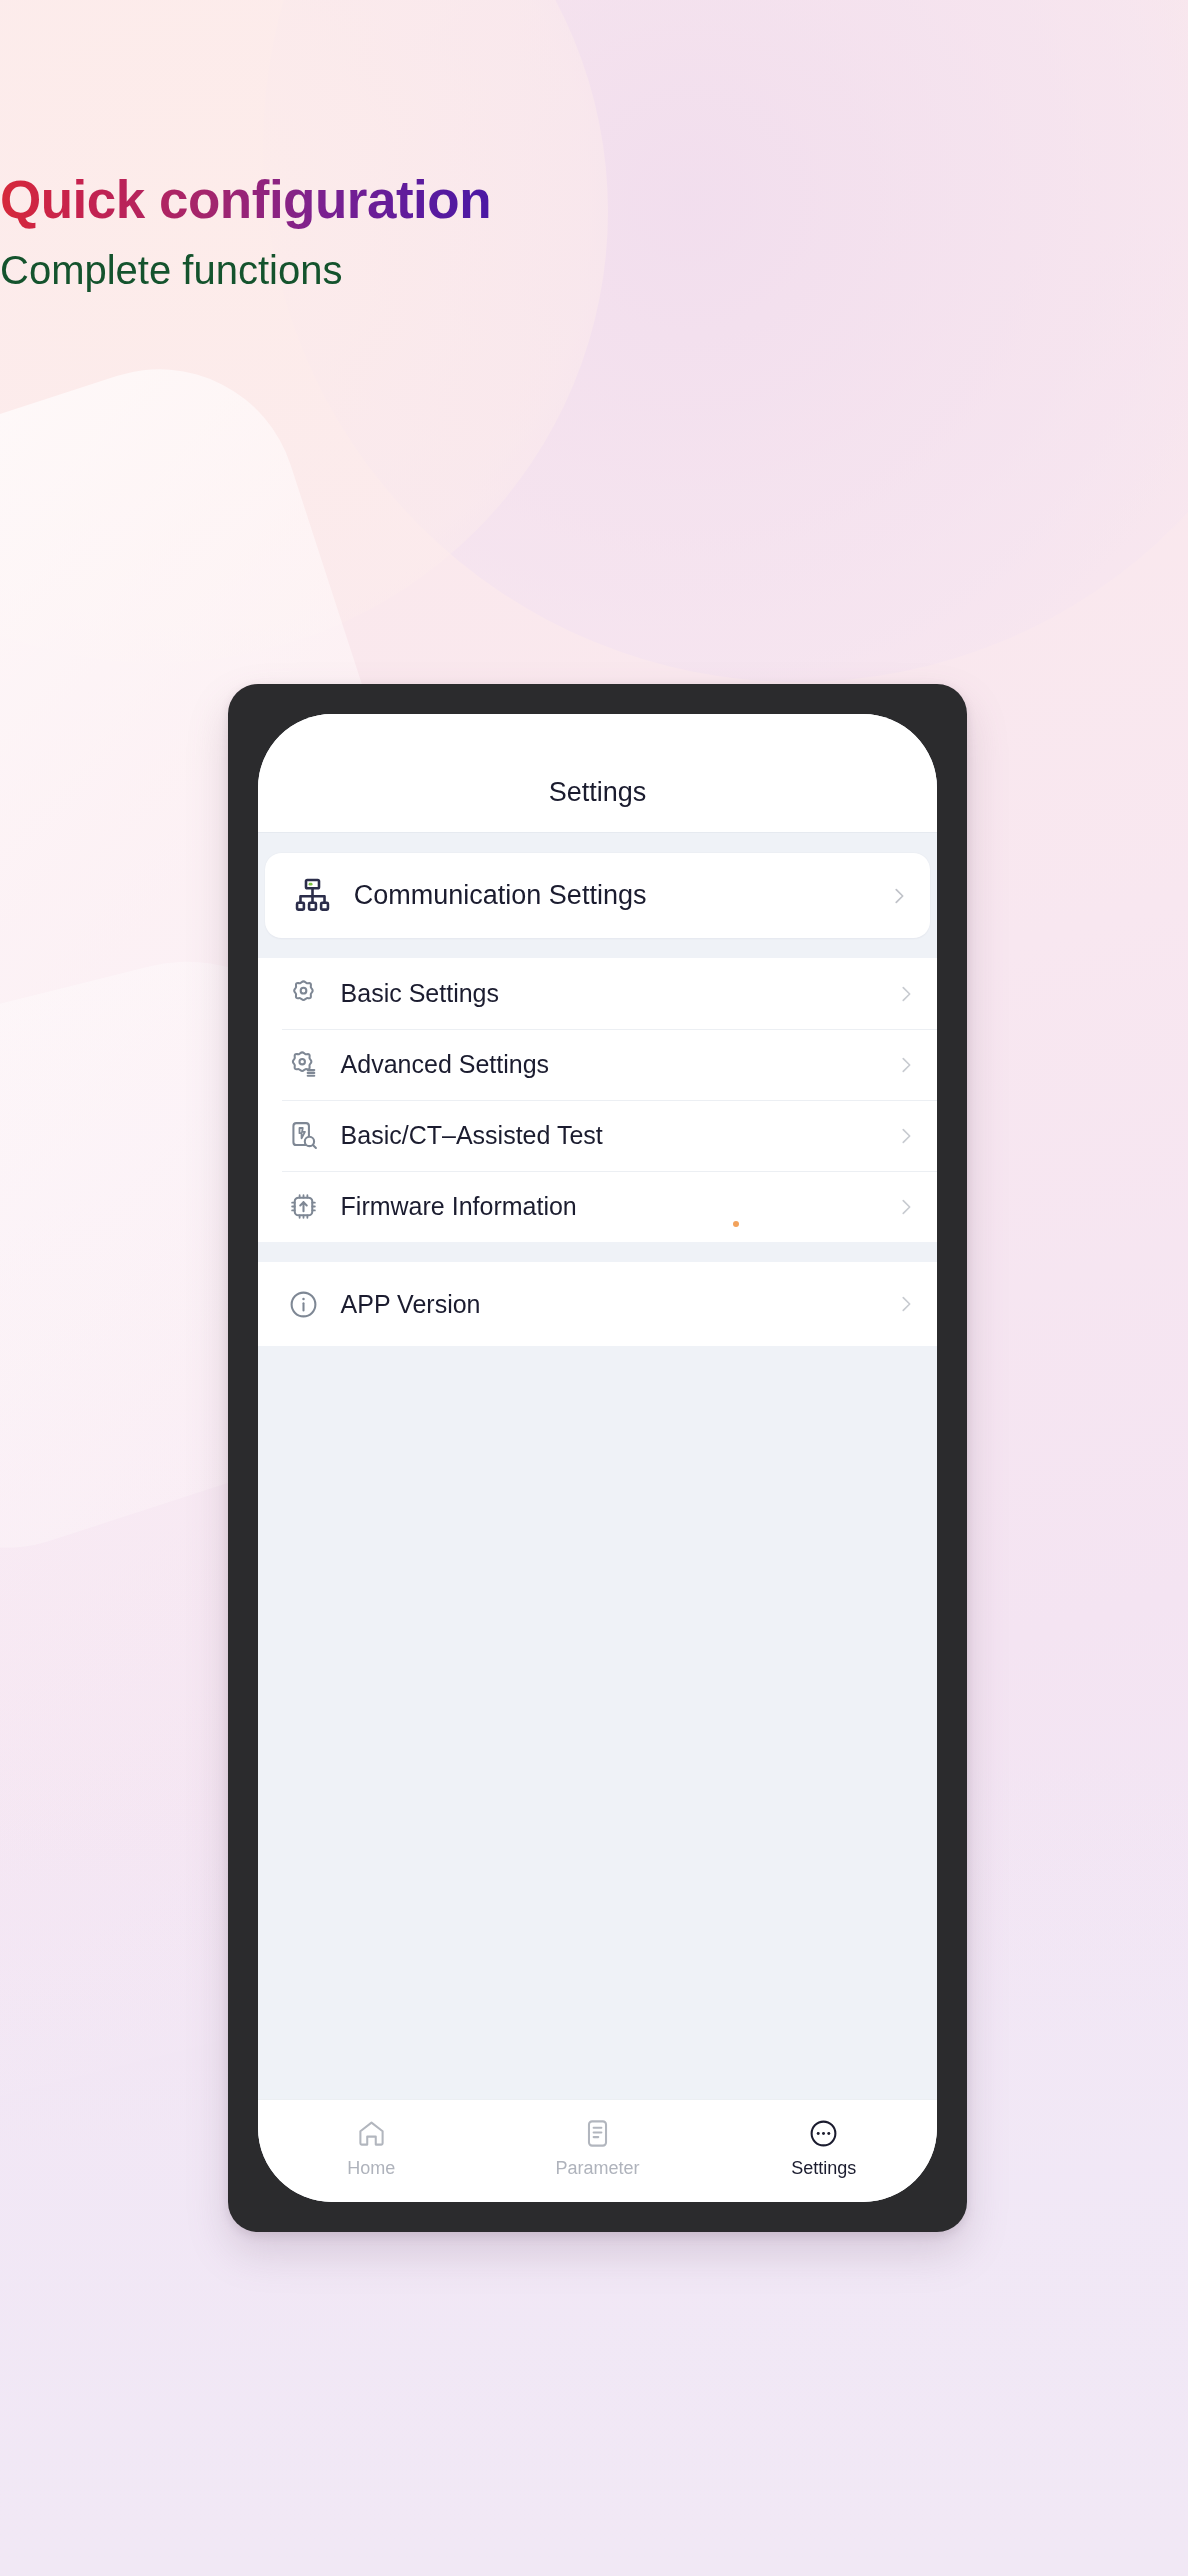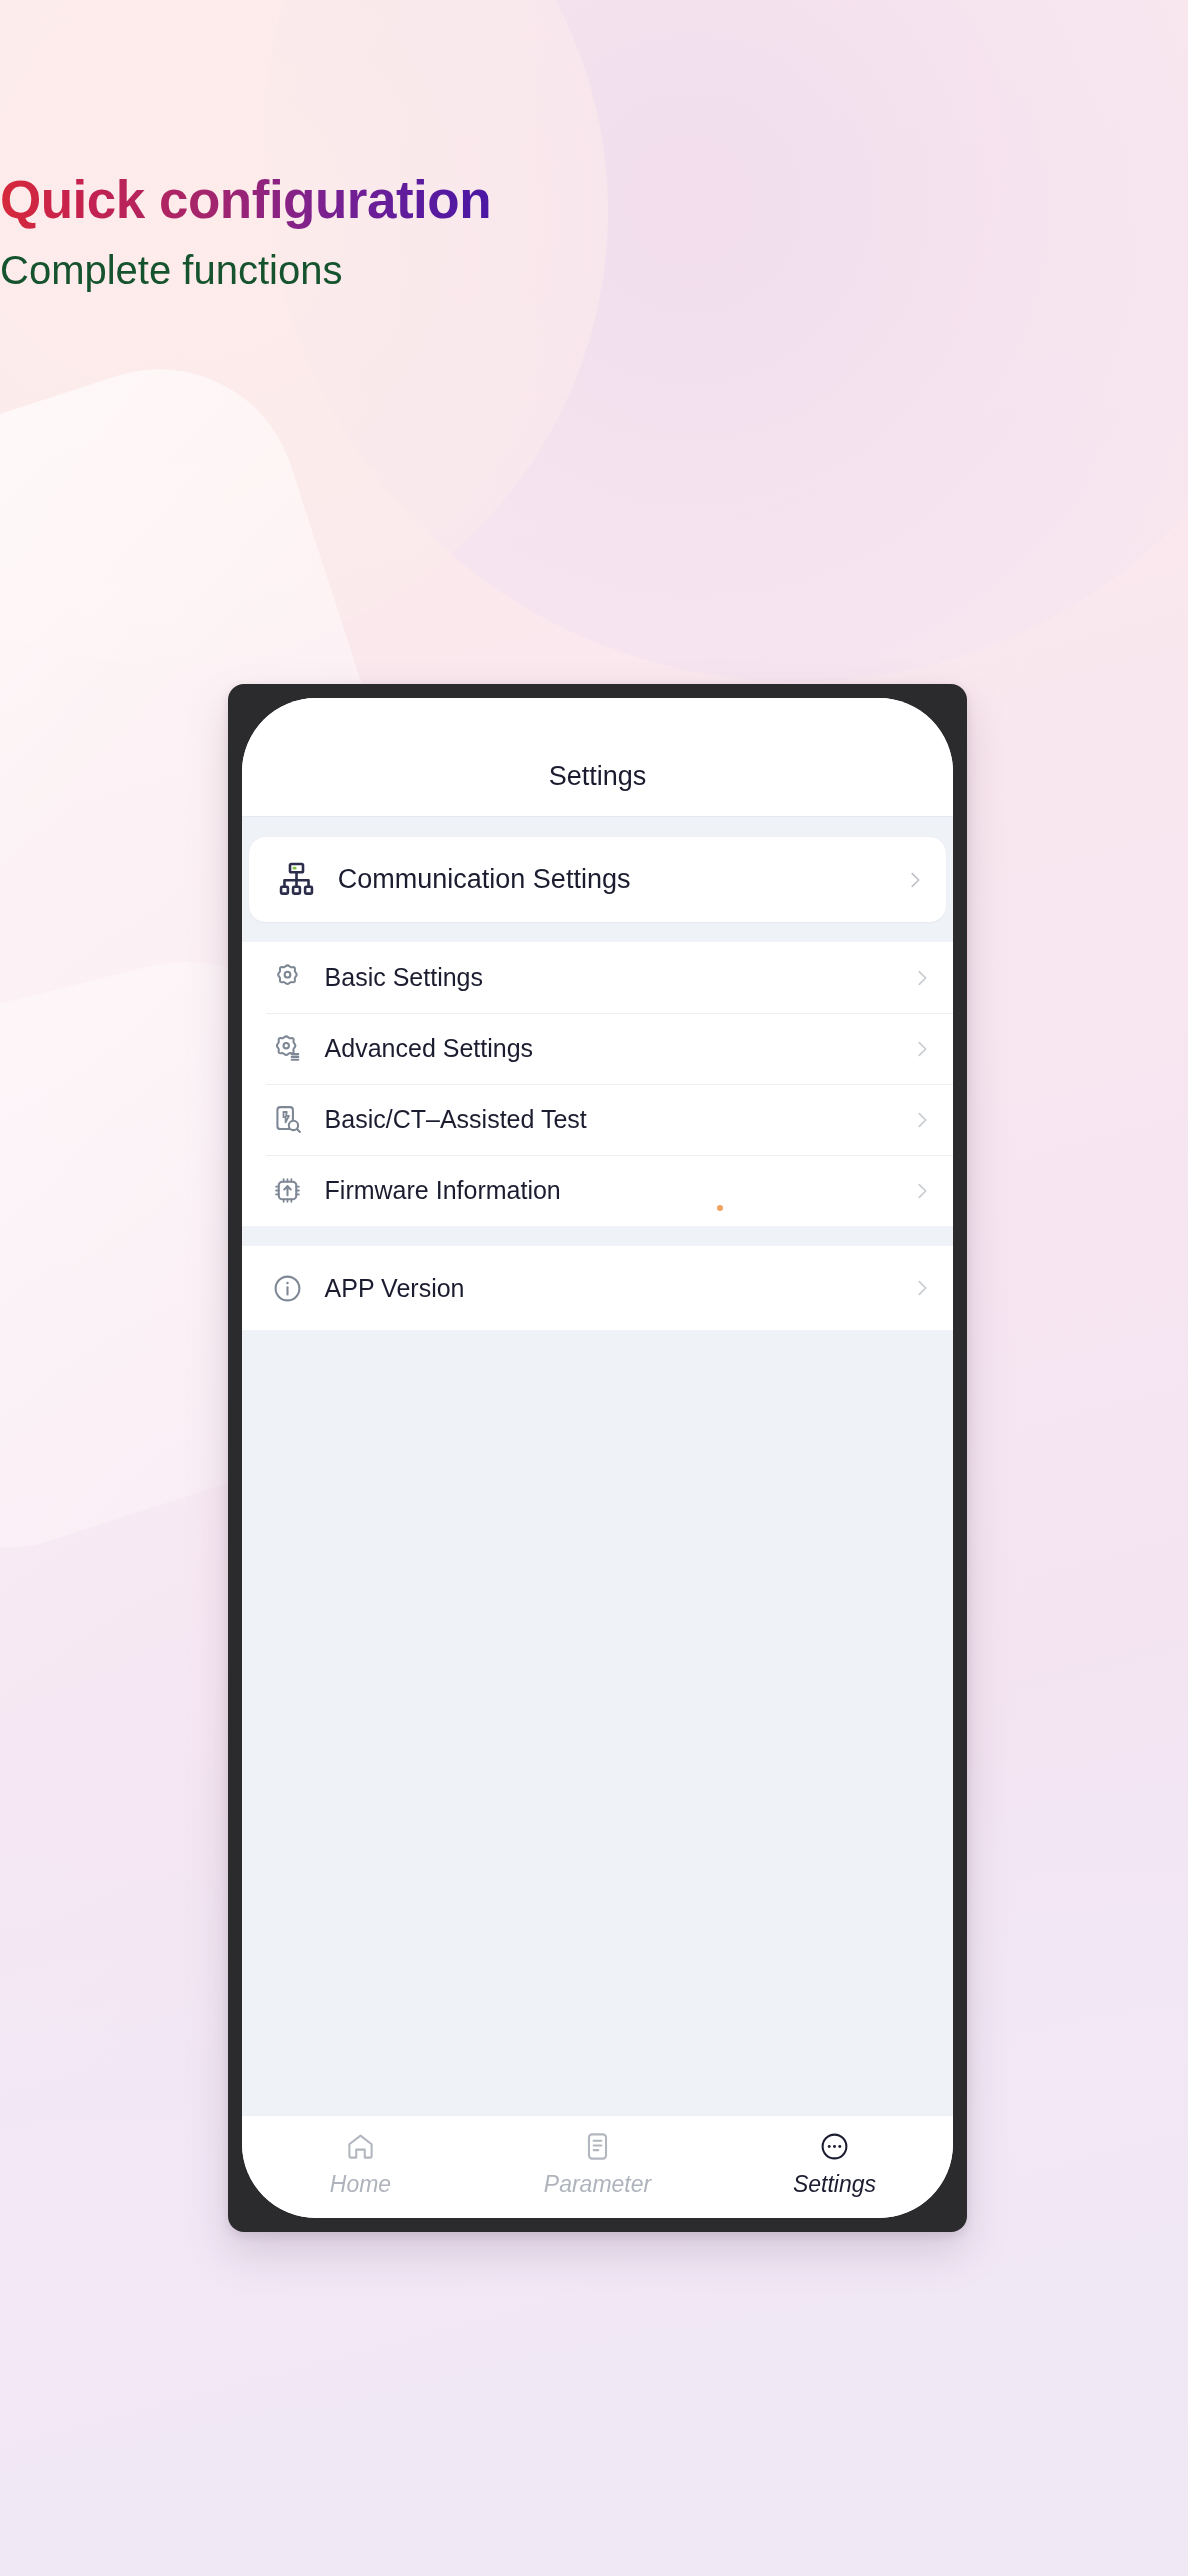--- a/index.html
+++ b/index.html
@@ -73,23 +73,23 @@
     font-size:40px;
     color:#14532d;
     letter-spacing:0px;
   }
 
   
   .phone{
     position:absolute;
     left:228px; top:684px;
     width:739px; height:1548px;
-    border-radius:16px;
+    border-radius:30px;
     background:#2B2B2D;
-    padding:14px;
+    padding:30px;
     box-shadow:0 20px 42px rgba(120,90,120,0.22), 0 3.7px 9.2px rgba(90,70,95,0.14);
   }
   .phone-inner{
     width:100%; height:100%;
     border-radius:74px;
     background:#EFF2F7;
     overflow:hidden;
     display:flex; flex-direction:column;
     position:relative;
   }
@@ -186,23 +186,22 @@
     padding-bottom:7.4px;
   }
   .tab{
     flex:1 1 0;
     display:flex; flex-direction:column;
     align-items:center; justify-content:center;
     gap:7.4px;
   }
   .tab-icon{ width:35px; height:35px; display:flex; align-items:center; justify-content:center; }
   .tab-label{
-    font-size:23px;
+    font-size:18px;
     color:#AFB3BC;
-    font-style:italic;
   }
   .tab.active .tab-label{ color:#1B1C2F; }
 </style>
 </head>
 <body>
 
 <div class="bg-base"></div>
 <div class="bg-blob-circle"></div>
 <div class="bg-blob-rose"></div>
 <div class="bg-card"></div>

